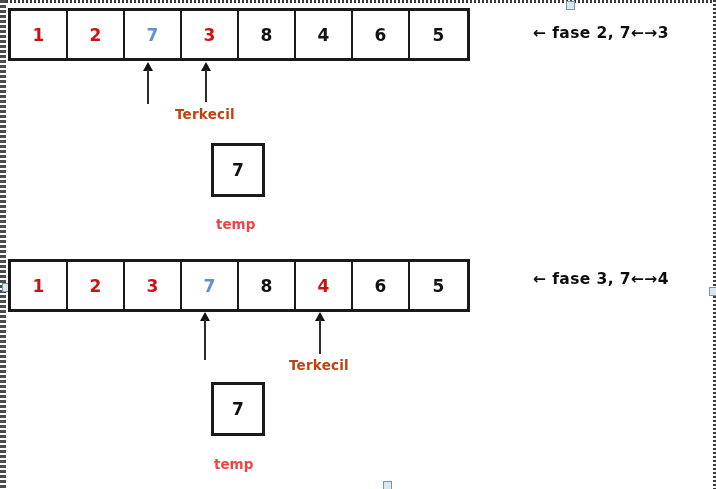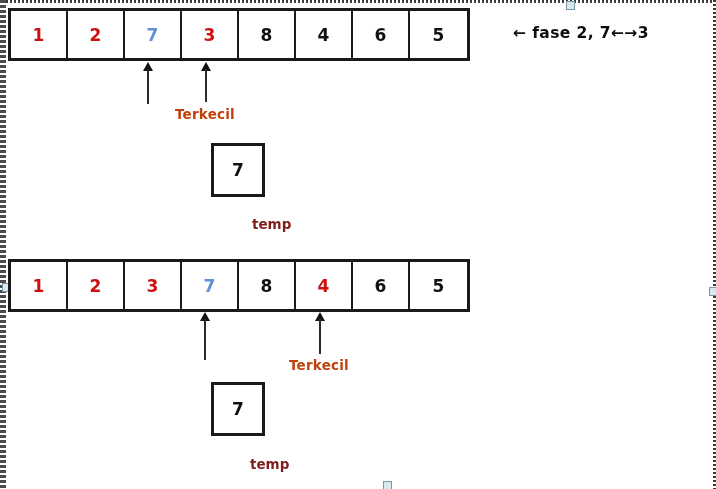--- a/index.html
+++ b/index.html
@@ -115,22 +115,21 @@
     font-family: "DejaVu Sans", sans-serif;
     font-weight: bold;
     font-size: 17px;
     color: #111111;
   }
   .temp-caption {
     position: absolute;
     font-family: "DejaVu Sans", sans-serif;
     font-weight: bold;
     font-size: 13.5px;
-    color: #7f1d1d;
-    margin-left: 36px;
+    color: #ef4444;
   }
 
   
   .phase {
     position: absolute;
     font-family: "DejaVu Sans", sans-serif;
     font-weight: bold;
     font-size: 15.5px;
     color: #0d0d0d;
     white-space: nowrap;
@@ -169,21 +168,21 @@
   <div class="uparrow" style="left:201px; top:62px; height:40px;">
     <div class="head"></div>
     <div class="shaft" style="height:33px;"></div>
   </div>
 
   <div class="lbl" style="left:175px; top:106px;">Terkecil</div>
 
   <div class="tempbox" style="left:211px; top:143px;">7</div>
   <div class="temp-caption" style="left:216px; top:216px;">temp</div>
 
-  <div class="phase" style="left:513px; top:24px;">← fase 2, 7←→3</div>
+  <div class="phase" style="left:533px; top:24px;">← fase 2, 7←→3</div>
 
   <div class="array-row" style="left:8px; top:259px;">
     <div class="cell v-red">1</div>
     <div class="cell v-red">2</div>
     <div class="cell v-red">3</div>
     <div class="cell v-blue">7</div>
     <div class="cell v-black">8</div>
     <div class="cell v-red">4</div>
     <div class="cell v-black">6</div>
     <div class="cell v-black">5</div>
@@ -197,14 +196,15 @@
   <div class="uparrow" style="left:315px; top:312px; height:42px;">
     <div class="head"></div>
     <div class="shaft" style="height:35px;"></div>
   </div>
 
   <div class="lbl" style="left:289px; top:357px;">Terkecil</div>
 
   <div class="tempbox" style="left:211px; top:382px;">7</div>
   <div class="temp-caption" style="left:214px; top:456px;">temp</div>
 
+  <div class="phase" style="left:533px; top:270px;">← fase 3, 7←→4</div>
 
 </div>
 
 </body></html>

